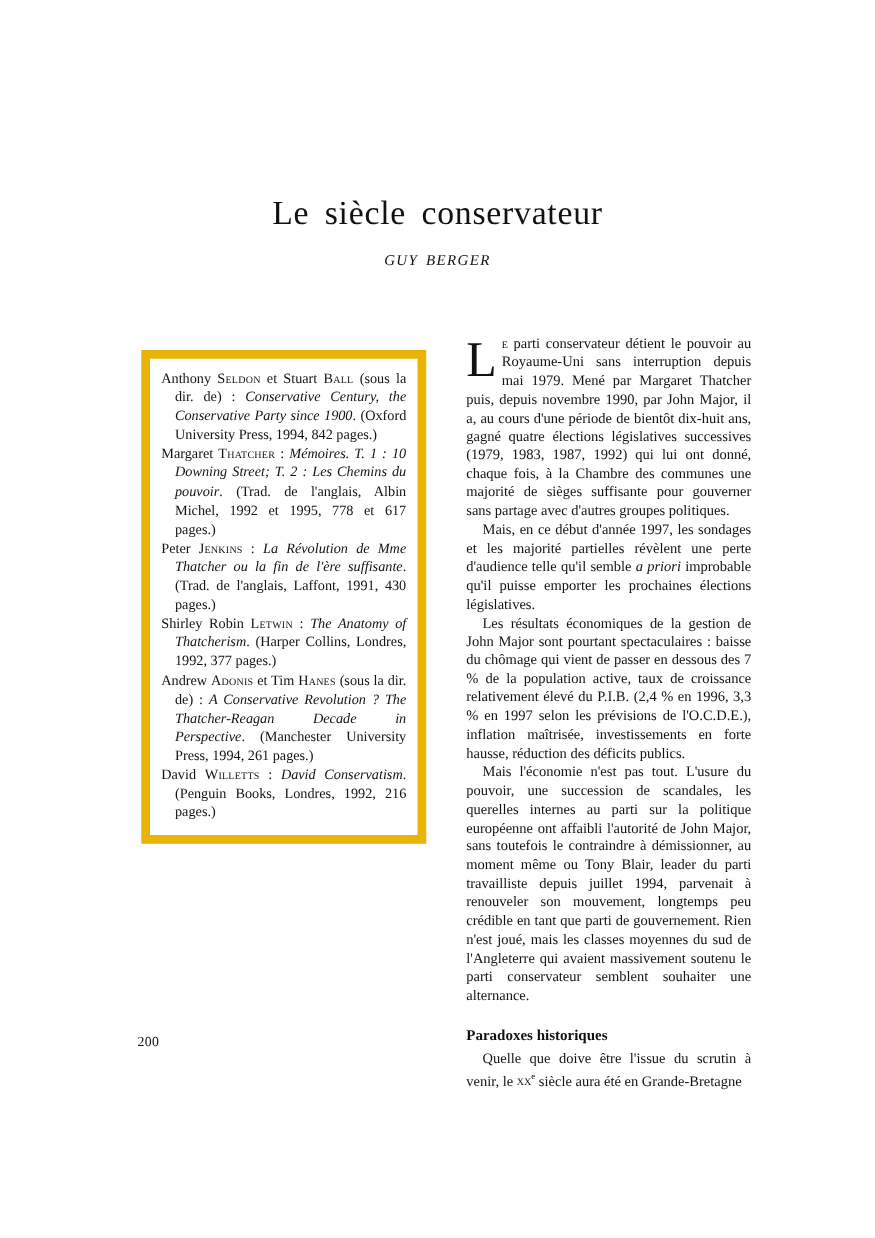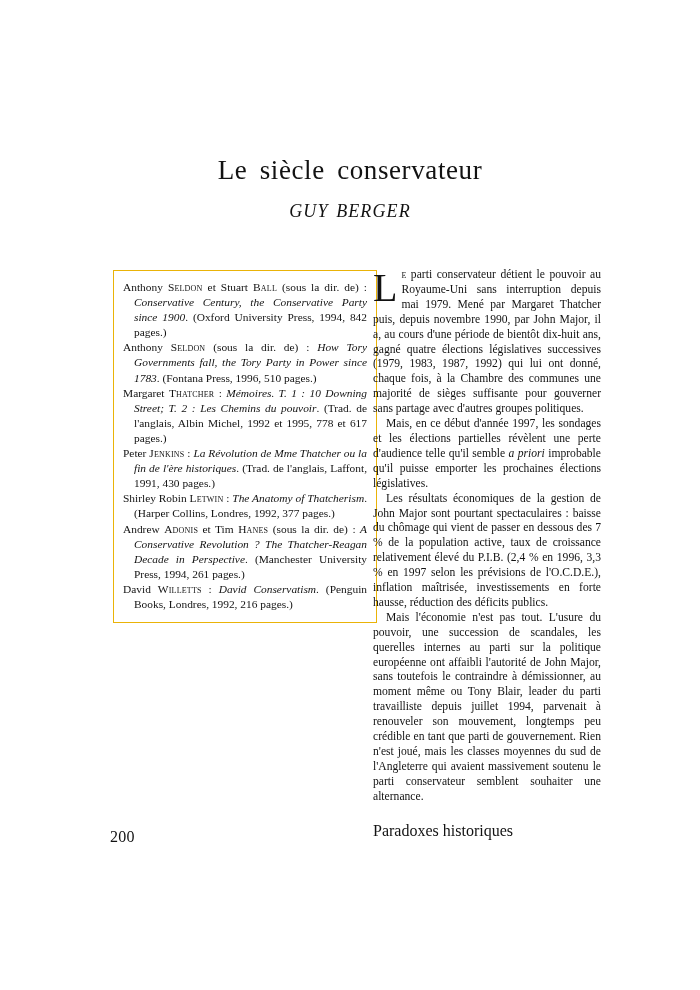--- a/index.html
+++ b/index.html
@@ -28,43 +28,43 @@
     letter-spacing: 0.6px;
     word-spacing: 5px;
     line-height: 1.2;
   }
   #author-line {
     position: absolute;
     top: 201px;
     left: 0;
     width: 700px;
     text-align: center;
-    font-size: 18px;
+    font-size: 12px;
     font-style: italic;
     font-variant: small-caps;
     letter-spacing: 1.1px;
     word-spacing: 2px;
   }
 
   
   #body-area {
     position: absolute;
     top: 268px;
     left: 0;
     width: 700px;
     height: 560px;
   }
 
   
   #biblio-box {
     position: absolute;
     left: 113px;
-    top: 2px;
-    width: 264px;
-    border: 1px solid #eab308;
+    top: 12px;
+    width: 228px;
+    border: 7px solid #eab308;
     padding: 9px 9px 10px 9px;
     box-sizing: border-box;
   }
   .biblio-entry {
     font-size: 11.4px;
     line-height: 15.1px;
     text-align: justify;
     text-indent: -11px;
     padding-left: 11px;
     margin: 0;
@@ -101,74 +101,74 @@
     font-size: 40px;
     line-height: 34px;
     padding: 2px 4px 0 0;
     margin-top: 1px;
     font-family: "Liberation Serif", "DejaVu Serif", serif;
   }
   .lead-sc {
     font-variant: small-caps;
   }
   #section-heading {
-    font-size: 16px;
-    font-weight: normal;
+    font-size: 12px;
+    font-weight: bold;
     font-family: "Liberation Serif", "DejaVu Serif", serif;
     margin: 16px 0 4px 0;
     line-height: 1.25;
   }
   .ordinal {
     font-variant: small-caps;
   }
   .ordinal sup {
     font-size: 0.62em;
     vertical-align: super;
     font-variant: normal;
   }
 
   
   #folio {
     position: absolute;
     left: 110px;
     top: 828px;
-    font-size: 16px;
+    font-size: 11px;
     letter-spacing: 0.3px;
   }
 </style>
 </head>
 <body>
 
 <h1 id="page-title">Le siècle conservateur</h1>
 
 <div id="author-line">GUY BERGER</div>
 
 <div id="body-area">
 
   <div id="biblio-box">
       <p class="biblio-entry"><span>Anthony </span><span class="sc">Seldon</span><span> et Stuart </span><span class="sc">Ball</span><span> (sous la dir. de) : </span><span class="it">Conservative Century, the Conservative Party since 1900</span><span>. (Oxford University Press, 1994, 842 pages.)</span></p>
-      <p class="biblio-entry"><span>Anthony </span><span class="sc">Seldon</span><span> (sous la dir. de) : </span><span class="it">How Tory Governments fall, the Tory Party in Power since 1783</span><span>. (Fontana Press, 1996, 510 pages.)</span></p>
       <p class="biblio-entry"><span>Margaret </span><span class="sc">Thatcher</span><span> : </span><span class="it">Mémoires. T. 1 : 10 Downing Street; T. 2 : Les Chemins du pouvoir</span><span>. (Trad. de l'anglais, Albin Michel, 1992 et 1995, 778 et 617 pages.)</span></p>
-      <p class="biblio-entry"><span>Peter </span><span class="sc">Jenkins</span><span> : </span><span class="it">La Révolution de Mme Thatcher ou la fin de l'ère historiques</span><span>. (Trad. de l'anglais, Laffont, 1991, 430 pages.)</span></p>
+      <p class="biblio-entry"><span>Peter </span><span class="sc">Jenkins</span><span> : </span><span class="it">La Révolution de Mme Thatcher ou la fin de l'ère suffisante</span><span>. (Trad. de l'anglais, Laffont, 1991, 430 pages.)</span></p>
       <p class="biblio-entry"><span>Shirley Robin </span><span class="sc">Letwin</span><span> : </span><span class="it">The Anatomy of Thatcherism</span><span>. (Harper Collins, Londres, 1992, 377 pages.)</span></p>
       <p class="biblio-entry"><span>Andrew </span><span class="sc">Adonis</span><span> et Tim </span><span class="sc">Hanes</span><span> (sous la dir. de) : </span><span class="it">A Conservative Revolution ? The Thatcher-Reagan Decade in Perspective</span><span>. (Manchester University Press, 1994, 261 pages.)</span></p>
       <p class="biblio-entry"><span>David </span><span class="sc">Willetts</span><span> : </span><span class="it">David Conservatism</span><span>. (Penguin Books, Londres, 1992, 216 pages.)</span></p>
     </div>
 
   <div id="right-col">
 
     <p class="para first">
       <span id="dropcap">L</span><span class="lead-sc">e</span><span> parti conservateur détient le pouvoir au Royaume-Uni sans interruption depuis mai 1979. Mené par Margaret Thatcher puis, depuis novembre 1990, par John Major, il a, au cours d'une période de bientôt dix-huit ans, gagné quatre élections législatives successives (1979, 1983, 1987, 1992) qui lui ont donné, chaque fois, à la Chambre des communes une majorité de sièges suffisante pour gouverner sans partage avec d'autres groupes politiques.</span>
     </p>
 
-    <p class="para"><span>Mais, en ce début d'année 1997, les sondages et les élections partielles révèlent une perte d'audience telle qu'il semble </span><span class="it">a priori</span><span> improbable qu'il puisse emporter les prochaines élections législatives.</span></p>
+    <p class="para"><span>Mais, en ce début d'année 1997, les sondages et les majorité partielles révèlent une perte d'audience telle qu'il semble </span><span class="it">a priori</span><span> improbable qu'il puisse emporter les prochaines élections législatives.</span></p>
 
     <p class="para">Les résultats économiques de la gestion de John Major sont pourtant spectaculaires : baisse du chômage qui vient de passer en dessous des 7 % de la population active, taux de croissance relativement élevé du P.I.B. (2,4 % en 1996, 3,3 % en 1997 selon les prévisions de l'O.C.D.E.), inflation maîtrisée, investissements en forte hausse, réduction des déficits publics.</p>
 
     <p class="para">Mais l'économie n'est pas tout. L'usure du pouvoir, une succession de scandales, les querelles internes au parti sur la politique européenne ont affaibli l'autorité de John Major, sans toutefois le contraindre à démissionner, au moment même ou Tony Blair, leader du parti travailliste depuis juillet 1994, parvenait à renouveler son mouvement, longtemps peu crédible en tant que parti de gouvernement. Rien n'est joué, mais les classes moyennes du sud de l'Angleterre qui avaient massivement soutenu le parti conservateur semblent souhaiter une alternance.</p>
 
     <h2 id="section-heading">Paradoxes historiques</h2>
 
+    <p class="para"><span>Quelle que doive être l'issue du scrutin à venir, le </span><span class="ordinal"><span>xx</span><sup>e</sup></span><span> siècle aura été en Grande-Bretagne</span></p>
 
   </div>
 </div>
 
 <div id="folio">200</div>
 
 </body></html>

